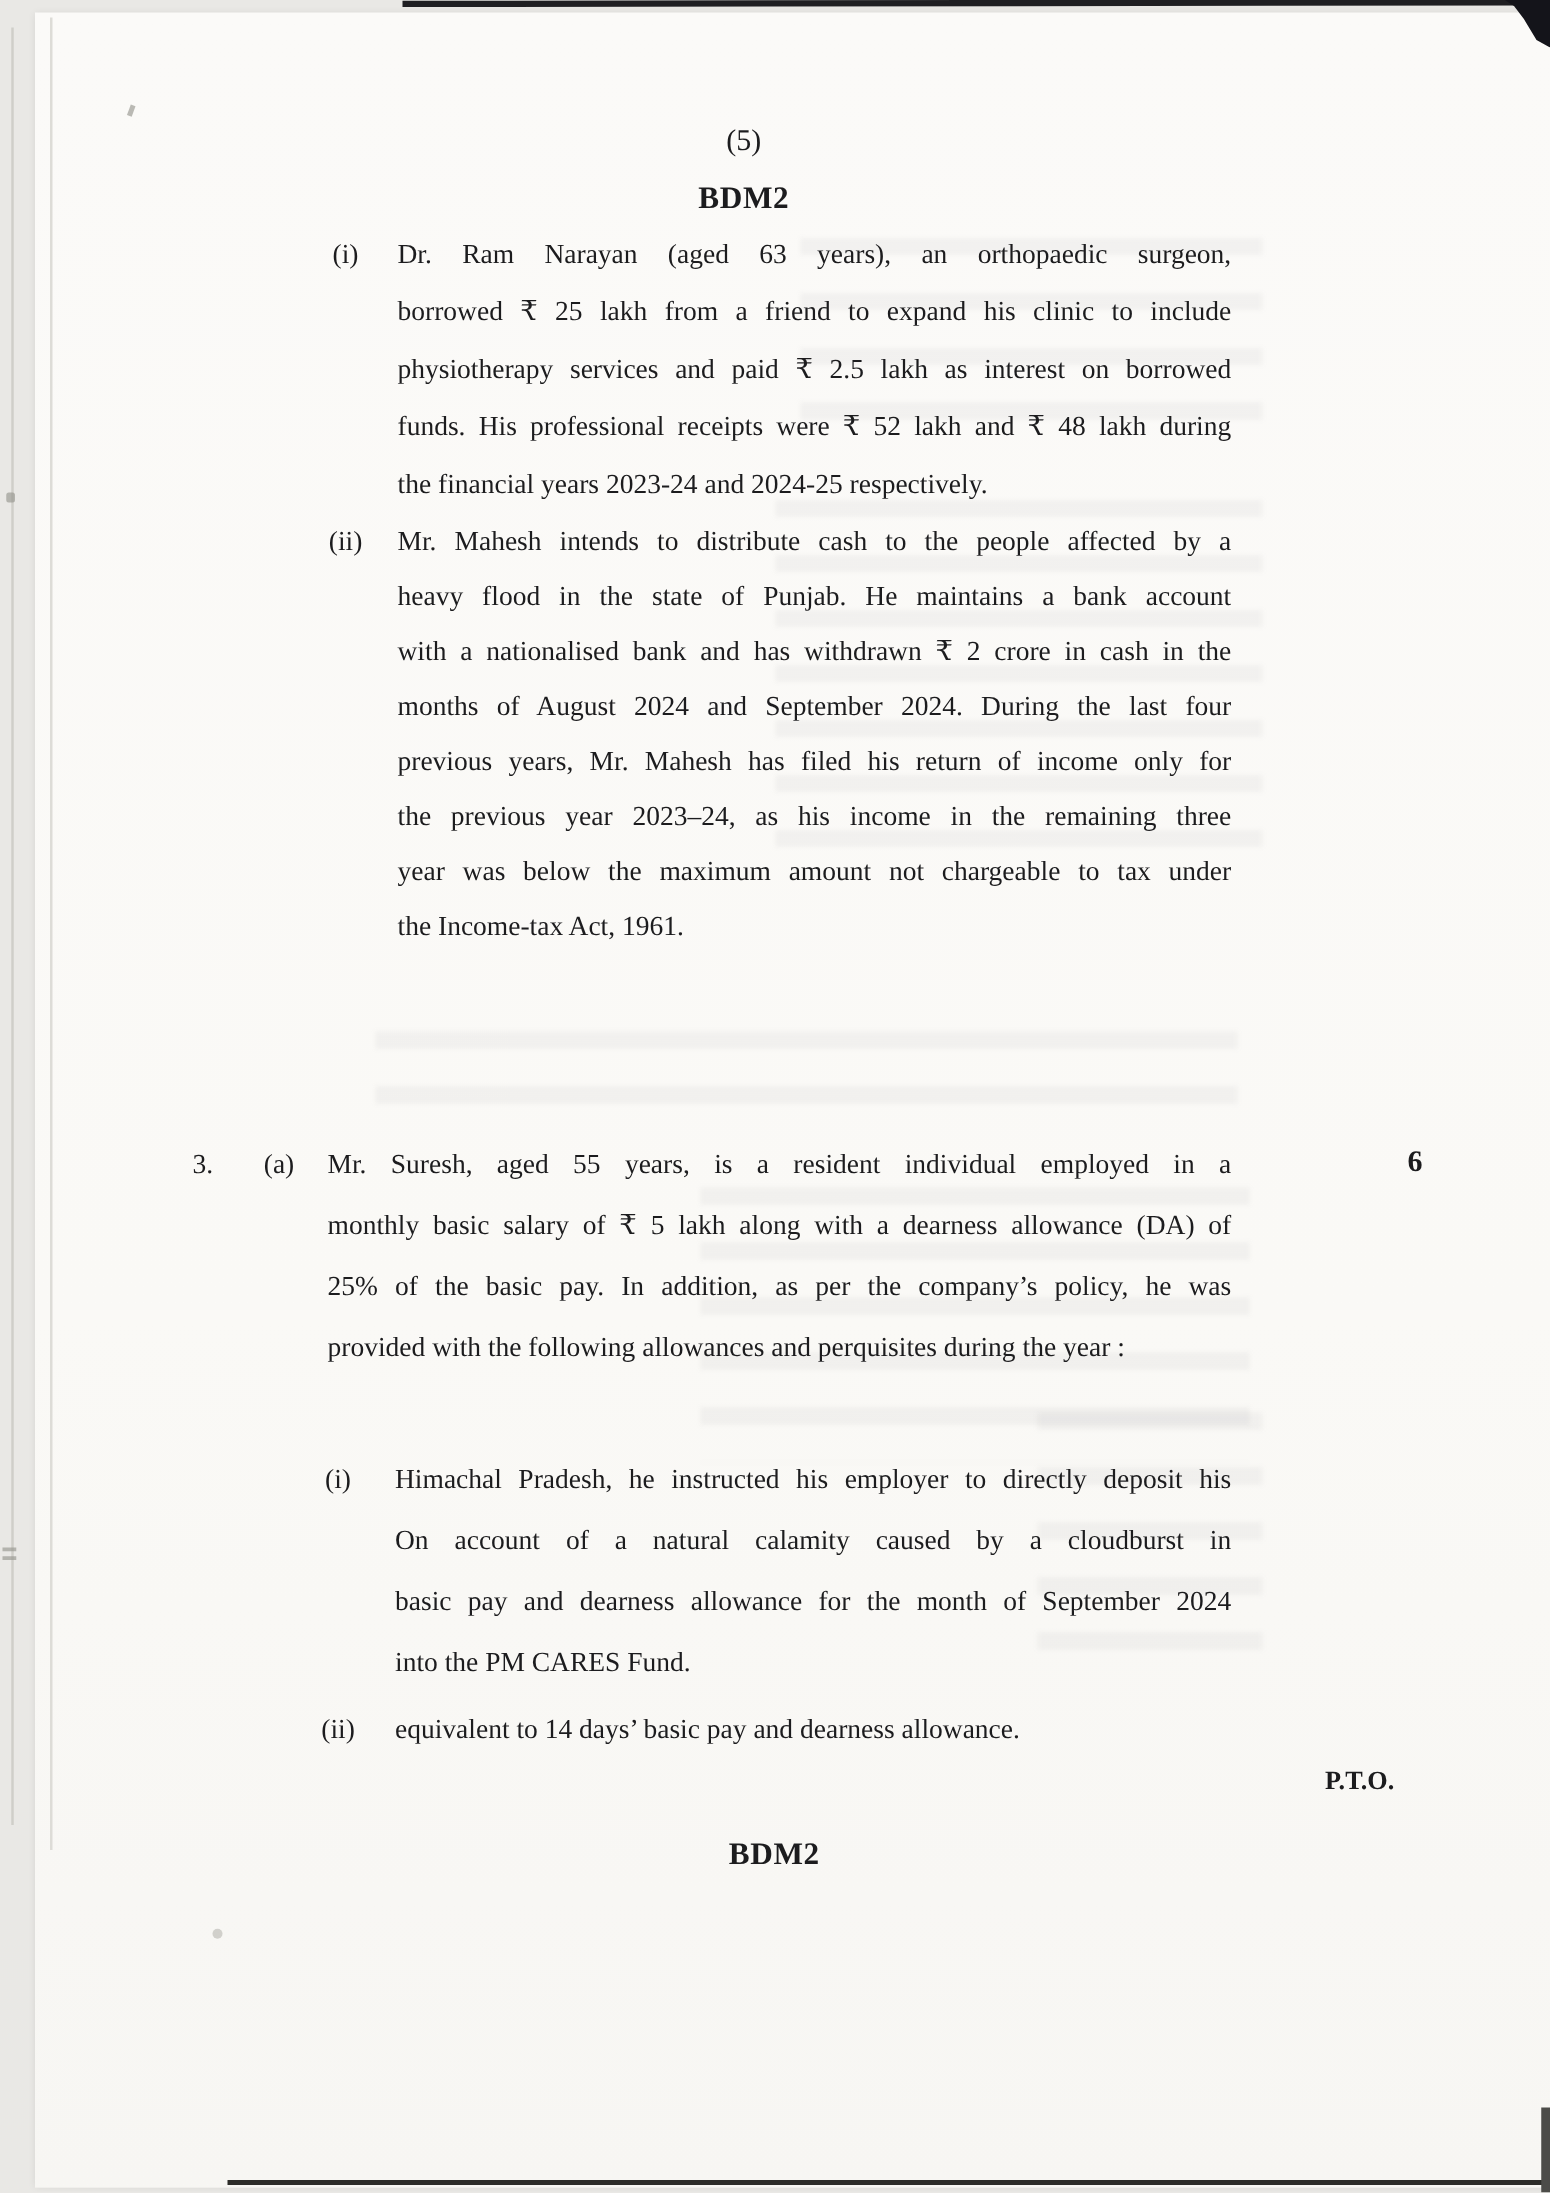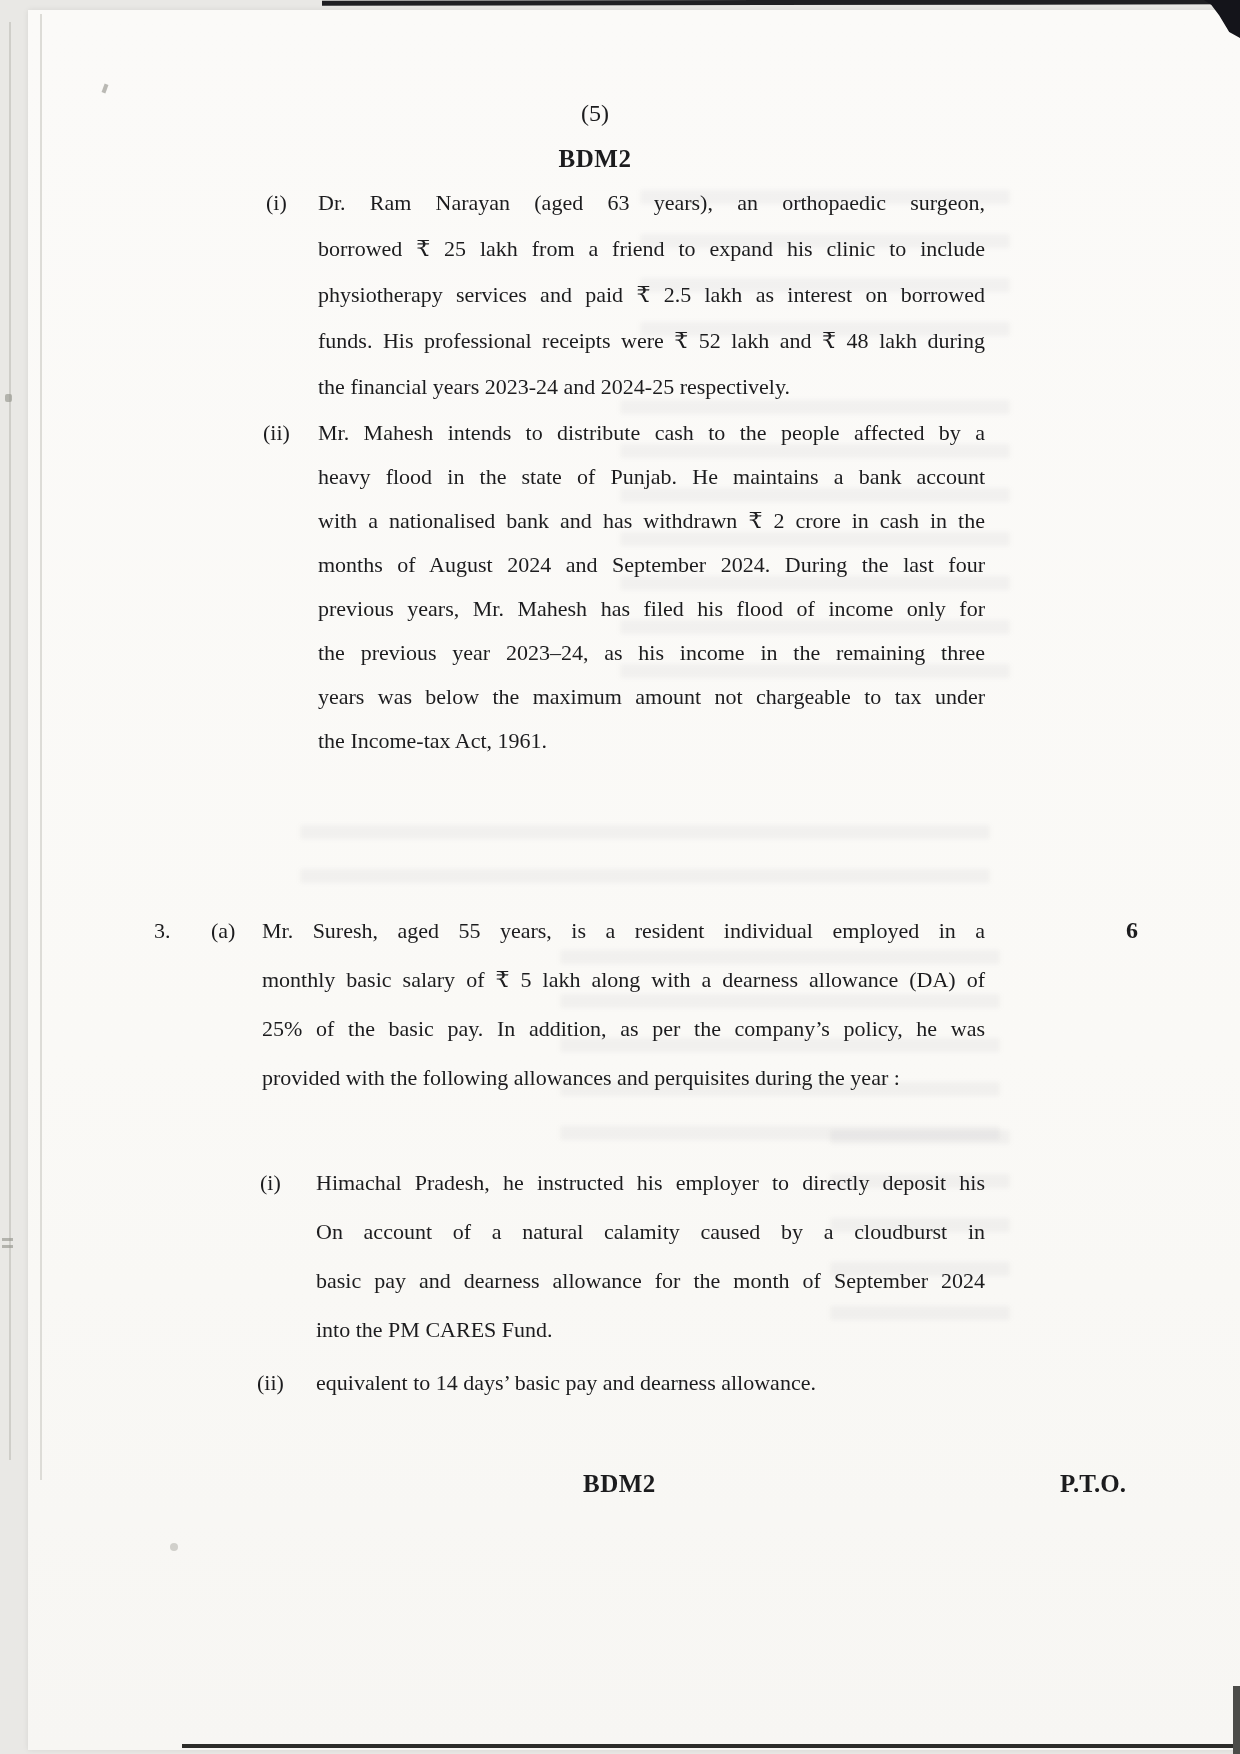--- a/index.html
+++ b/index.html
@@ -40,21 +40,21 @@
   .page-number{top:100px;font-size:24px;}
   .header-code{top:145px;font-size:25px;font-weight:bold;letter-spacing:.5px;}
   .block{position:absolute;font-size:22px;}
   .jl{text-align:justify;text-align-last:justify;}
   .jl-last{text-align:right;text-align-last:left;}
   .lbl{position:absolute;font-size:22px;}
   .q2-lines{line-height:46px;}
   .q3-lines{line-height:49px;}
   .marks{position:absolute;left:1126px;top:906px;font-size:24px;font-weight:bold;line-height:49px;}
   .footer-code{position:absolute;left:583px;top:1470px;font-size:25px;font-weight:bold;letter-spacing:.5px;}
-  .footer-pto{position:absolute;left:1060px;top:1470px;font-size:25px;font-weight:bold;}
+  .footer-pto{position:absolute;left:1060px;top:1412px;font-size:21px;font-weight:bold;}
 </style>
 </head>
 <body>
 
 <div class="canvas">
 
   <div class="paper"></div>
 
   <div class="edge-line-left-outer"></div>
   <div class="edge-line-left-inner"></div>
@@ -86,23 +86,23 @@
     <div class="jl">funds. His professional receipts were ₹ 52 lakh and ₹ 48 lakh during</div>
     <div class="jl-last">the financial years 2023-24 and 2024-25 respectively.</div>
   </div>
 
   <div class="lbl" style="left:263px;top:411px;line-height:44px;">(ii)</div>
   <div class="block" style="left:318px;top:411px;width:667px;line-height:44px;">
     <div class="jl">Mr. Mahesh intends to distribute cash to the people affected by a</div>
     <div class="jl">heavy flood in the state of Punjab. He maintains a bank account</div>
     <div class="jl">with a nationalised bank and has withdrawn ₹ 2 crore in cash in the</div>
     <div class="jl">months of August 2024 and September 2024. During the last four</div>
-    <div class="jl">previous years, Mr. Mahesh has filed his flood of income only for</div>
+    <div class="jl">previous years, Mr. Mahesh has filed his return of income only for</div>
     <div class="jl">the previous year 2023–24, as his income in the remaining three</div>
-    <div class="jl">years was below the maximum amount not chargeable to tax under</div>
+    <div class="jl">year was below the maximum amount not chargeable to tax under</div>
     <div class="jl-last">the Income-tax Act, 1961.</div>
   </div>
 
   <div class="lbl q3-lines" style="left:154px;top:906px;">3.</div>
   <div class="lbl q3-lines" style="left:211px;top:906px;">(a)</div>
   <div class="marks">6</div>
 
   <div class="block q3-lines" style="left:262px;top:906px;width:723px;">
     <div class="jl">Mr. Suresh, aged 55 years, is a resident individual employed in a</div>
     <div class="jl">monthly basic salary of ₹ 5 lakh along with a dearness allowance (DA) of</div>

